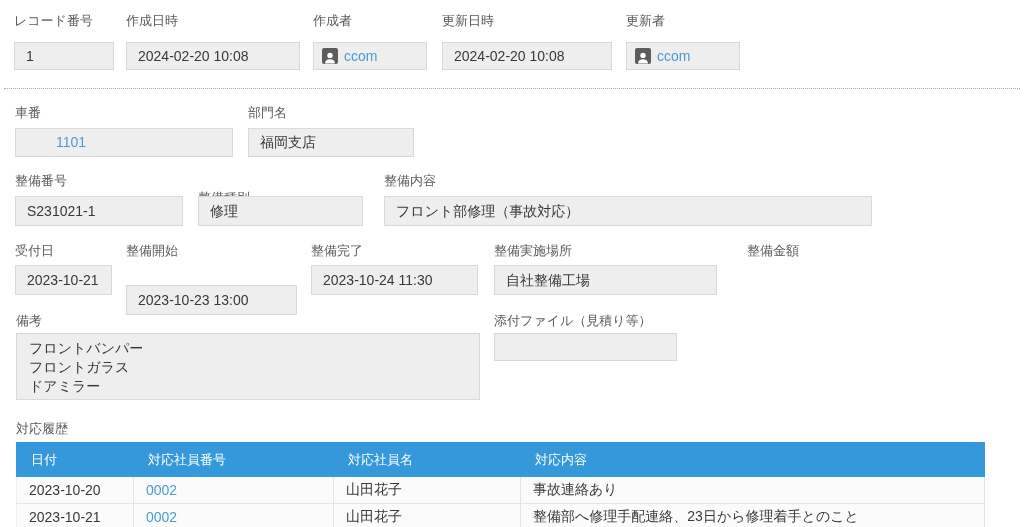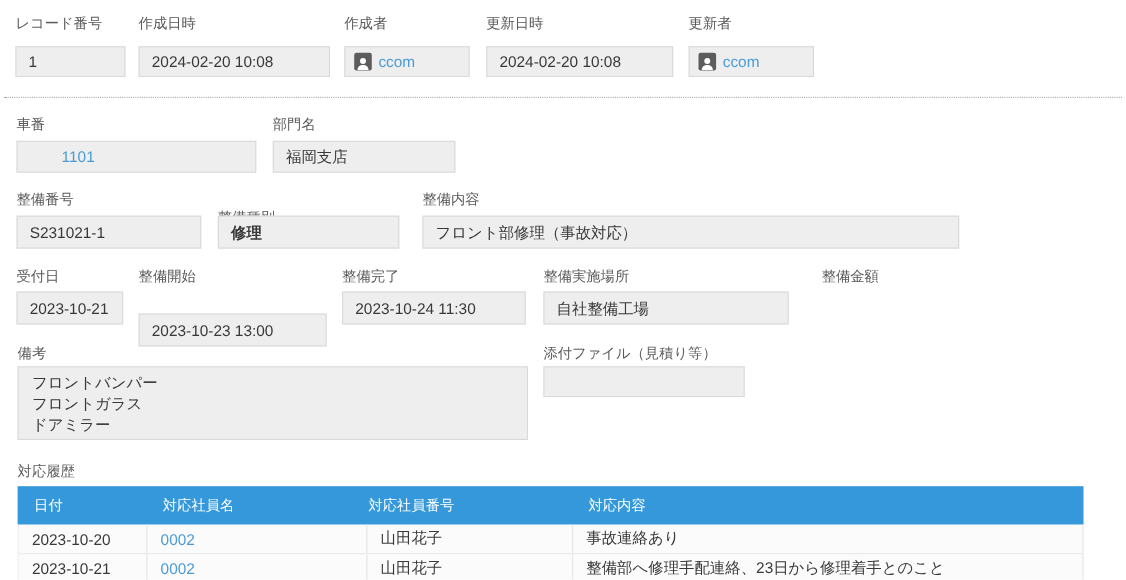--- a/index.html
+++ b/index.html
@@ -73,21 +73,21 @@
   <div class="lbl" style="left:15px;top:104px;">車番</div>
   <div class="fld h29" style="left:15px;top:128px;width:218px;padding-left:40px;"><span class="link">1101</span></div>
 
   <div class="lbl" style="left:248px;top:104px;">部門名</div>
   <div class="fld h29" style="left:248px;top:128px;width:166px;">福岡支店</div>
 
   <div class="lbl" style="left:15px;top:172px;">整備番号</div>
   <div class="fld h30" style="left:15px;top:196px;width:168px;">S231021-1</div>
 
   <div class="lbl" style="left:198px;top:189px;">整備種別</div>
-  <div class="fld h30" style="left:198px;top:196px;width:165px;font-weight:bold;">修理</div>
+  <div class="fld h30" style="left:198px;top:196px;width:165px;">修理</div>
 
   <div class="lbl" style="left:384px;top:172px;">整備内容</div>
   <div class="fld h30" style="left:384px;top:196px;width:488px;">フロント部修理（事故対応）</div>
 
   <div class="lbl" style="left:15px;top:242px;">受付日</div>
   <div class="fld h30" style="left:15px;top:265px;width:97px;">2023-10-21</div>
 
   <div class="lbl" style="left:126px;top:242px;">整備開始</div>
   <div class="fld h30" style="left:126px;top:265px;width:171px;margin-top:20px;">2023-10-23 13:00</div>
 
@@ -105,22 +105,22 @@
 ドアミラー</div>
 
   <div class="lbl" style="left:494px;top:312px;">添付ファイル（見積り等）</div>
   <div class="fld" style="left:494px;top:333px;width:183px;"></div>
 
   <div class="lbl" style="left:16px;top:420px;">対応履歴</div>
 
   <div class="tbl">
     <div class="hrow">
       <div class="hcell c1">日付</div>
+      <div class="hcell c2">対応社員番号</div>
       <div class="hcell c3">対応社員名</div>
-      <div class="hcell c2">対応社員番号</div>
       <div class="hcell c4">対応内容</div>
     </div>
     <div class="brow">
       <div class="bcell c1">2023-10-20</div>
       <div class="bcell c2">
           <span class="link">0002</span>
         </div>
       <div class="bcell c3">山田花子</div>
       <div class="bcell c4">事故連絡あり</div>
     </div>

